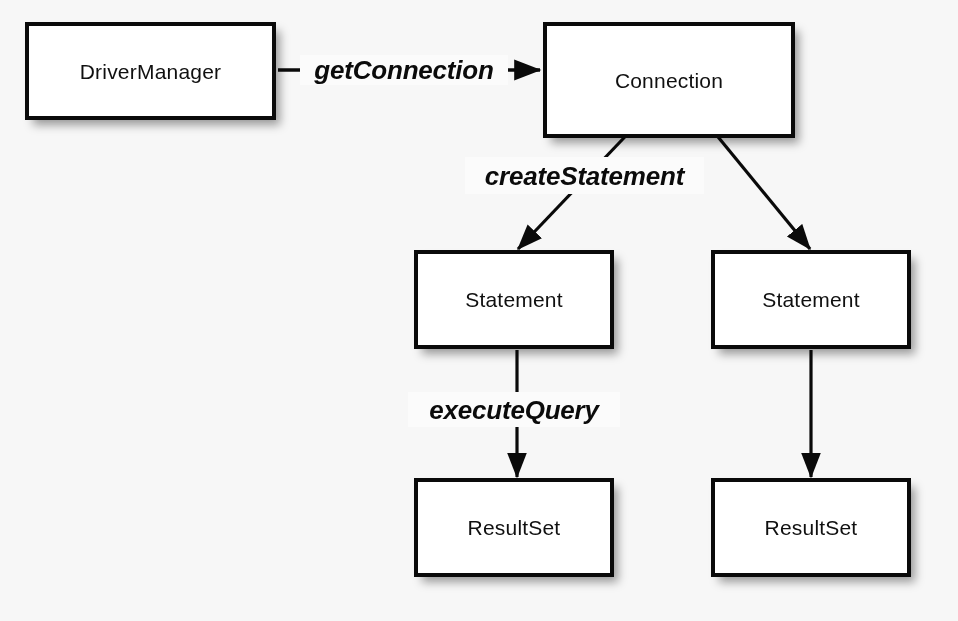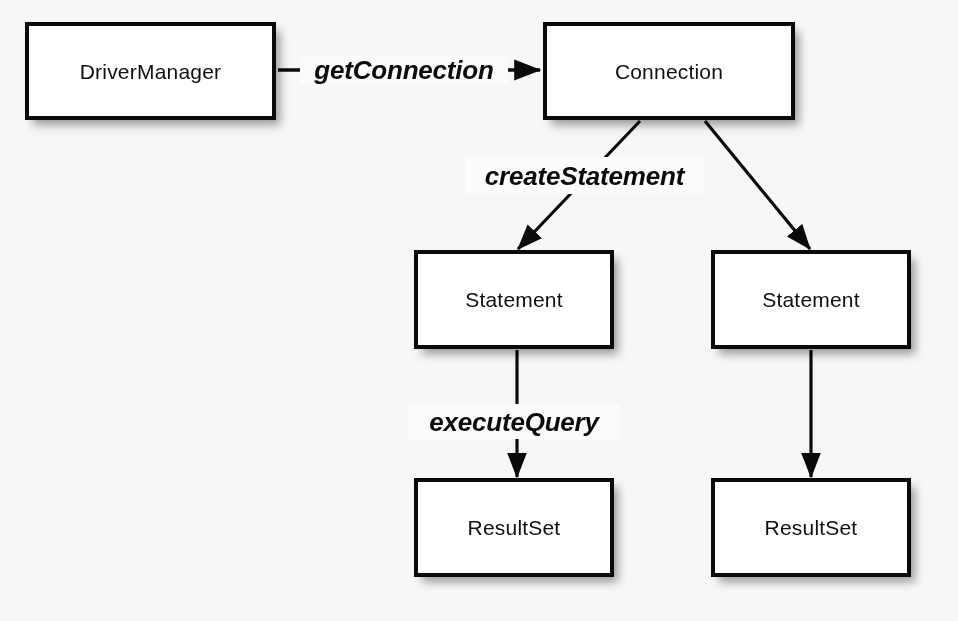--- a/index.html
+++ b/index.html
@@ -65,30 +65,30 @@
     line-height: 1;
     white-space: nowrap;
     display: flex;
     align-items: center;
     justify-content: center;
     letter-spacing: -0.2px;
   }
 
   
   #node-drivermanager { left: 25px;  top: 22px;  width: 251px; height: 98px; }
-  #node-connection    { left: 543px; top: 22px;  width: 252px; height: 98px; }
+  #node-connection    { left: 543px; top: 22px;  width: 252px; height: 116px; }
   #node-statement-left{ left: 414px; top: 250px; width: 200px; height: 99px; }
   #node-statement-right{left: 711px; top: 250px; width: 200px; height: 99px; }
   #node-resultset-left{ left: 414px; top: 478px; width: 200px; height: 99px; }
   #node-resultset-right{left: 711px; top: 478px; width: 200px; height: 99px; }
 
   
   #label-getconnection  { left: 300px; top: 55px;  width: 208px; height: 30px; }
   #label-createstatement{ left: 465px; top: 157px; width: 239px; height: 37px; }
-  #label-executequery   { left: 408px; top: 404px; width: 212px; height: 35px; }
+  #label-executequery   { left: 408px; top: 392px; width: 212px; height: 35px; }
 </style>
 </head>
 <body>
 
 <div id="diagram-canvas">
 
   <svg id="edge-layer" viewBox="0 0 958 621" width="958" height="621" xmlns="http://www.w3.org/2000/svg">
     <defs>
       <marker id="arrowhead" markerWidth="9" markerHeight="9" refX="7.6" refY="3.1" orient="auto" markerUnits="strokeWidth">
         <path d="M 0 0 L 8 3.1 L 0 6.2 z" fill="#0a0a0a"></path>

